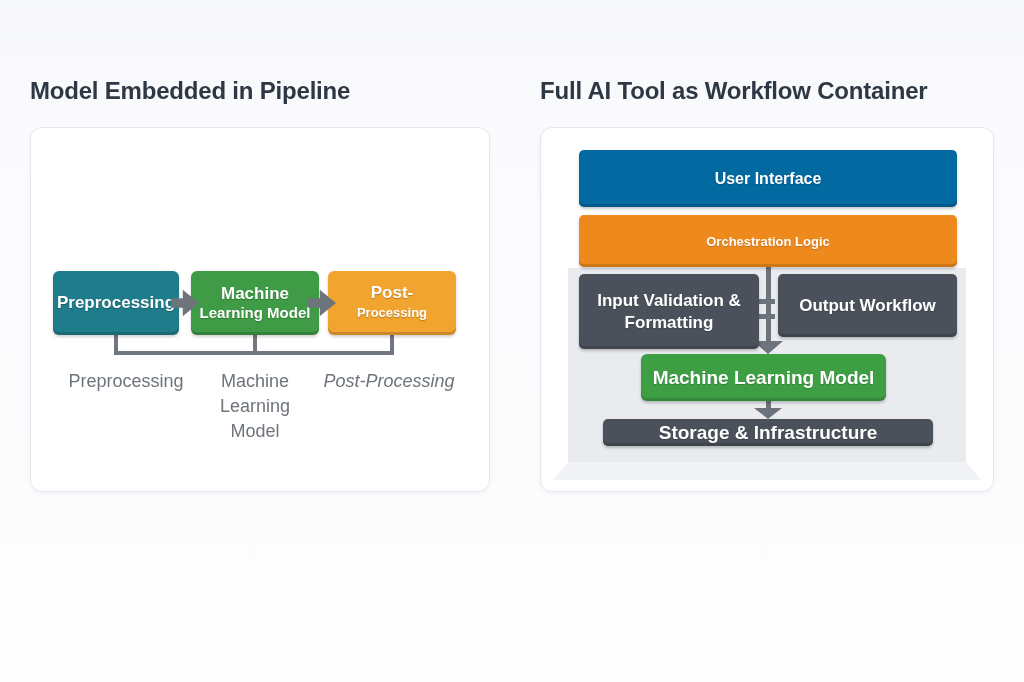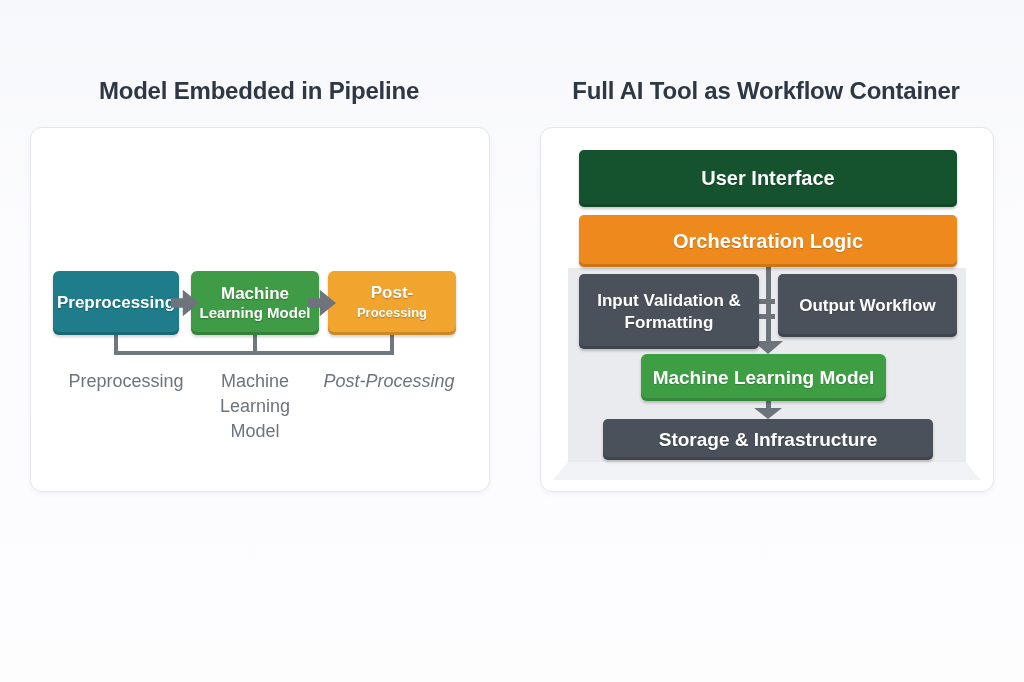--- a/index.html
+++ b/index.html
@@ -3,21 +3,21 @@
 <meta charset="utf-8">
 <style>
   html,body{margin:0;padding:0;background:#ffffff;}
   .stage{
     position:relative;width:1024px;height:682px;overflow:hidden;
     background:linear-gradient(180deg,#f7f8fb 0%,#fcfcfe 35%,#fdfdfe 100%);
     font-family:"Liberation Sans",sans-serif;
   }
   .title{
     position:absolute;top:76px;height:30px;line-height:30px;
-    text-align:center;font-size:24px;font-weight:700;color:#2e3744;letter-spacing:-0.2px;
+    font-size:24px;font-weight:700;color:#2e3744;letter-spacing:-0.2px;
   }
   .title.left{left:30px;width:458px;}
   .title.right{left:540px;width:452px;}
   .card{
     position:absolute;top:127px;height:363px;background:#ffffff;
     border:1px solid #e4e7ec;border-radius:12px;
     box-shadow:0 2px 5px rgba(120,130,150,0.08);
   }
   .card.left{left:30px;width:458px;}
   .card.right{left:540px;width:452px;}
@@ -61,26 +61,26 @@
     position:absolute;left:12px;top:334px;width:428px;height:18px;background:#f2f3f6;z-index:0;
     clip-path:polygon(3.5% 0,96.5% 0,100% 100%,0 100%);
   }
   .layer{
     position:absolute;z-index:2;border-radius:5px;color:#fff;
     display:flex;align-items:center;justify-content:center;text-align:center;
     font-weight:700;white-space:pre-line;
     box-shadow:inset 0 -3px 0 rgba(0,0,0,0.14), 0 2px 3px rgba(0,0,0,0.22);
     text-shadow:0 1px 1px rgba(0,0,0,0.2);
   }
-  .layer.ui{left:38px;top:22px;width:378px;height:57px;background:#14532d;font-size:20px;}
-  .layer.orch{left:38px;top:87px;width:378px;height:52px;background:#ee8a1d;font-size:20px;}
+  .layer.ui{left:38px;top:22px;width:378px;height:57px;background:#0369a1;font-size:16px;}
+  .layer.orch{left:38px;top:87px;width:378px;height:52px;background:#ee8a1d;font-size:13px;}
   .layer.slate-l{left:38px;top:146px;width:180px;height:75px;background:#4a515a;font-size:17px;line-height:22px;}
   .layer.slate-r{left:237px;top:146px;width:179px;height:63px;background:#4a515a;font-size:17px;}
   .layer.ml{left:100px;top:226px;width:245px;height:47px;background:#3e9e44;font-size:19px;border-radius:6px;}
-  .layer.storage{left:62px;top:291px;width:330px;height:41px;background:#4a515a;font-size:19px;}
+  .layer.storage{left:62px;top:291px;width:330px;height:27px;background:#4a515a;font-size:19px;}
   .vline{position:absolute;background:#6d737b;z-index:1;}
   .vl1{left:225px;top:139px;width:5px;height:76px;}
   .cross{position:absolute;left:218px;width:16px;height:5px;background:#6d737b;z-index:1;}
   .cr1{top:171px;} .cr2{top:186px;}
   .dhead{position:absolute;background:#6d737b;z-index:1;clip-path:polygon(0 0,100% 0,50% 100%);}
   .dh1{left:212px;top:213px;width:30px;height:13px;}
   .vl2{left:225px;top:273px;width:5px;height:9px;}
   .dh2{left:213px;top:280px;width:28px;height:11px;}
 </style>
 </head>

